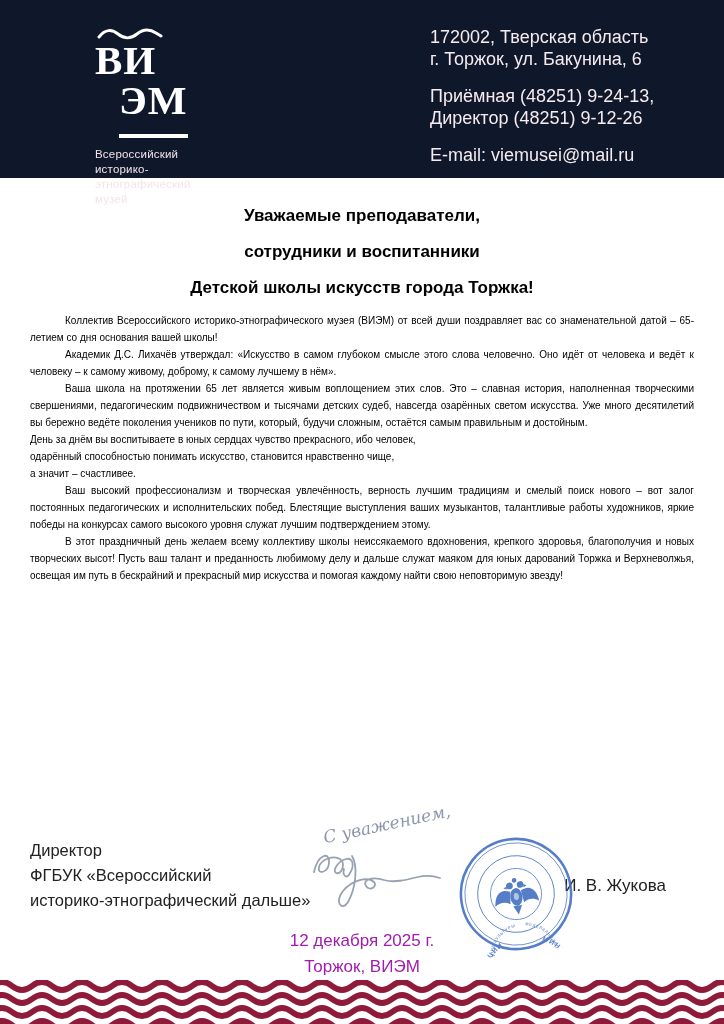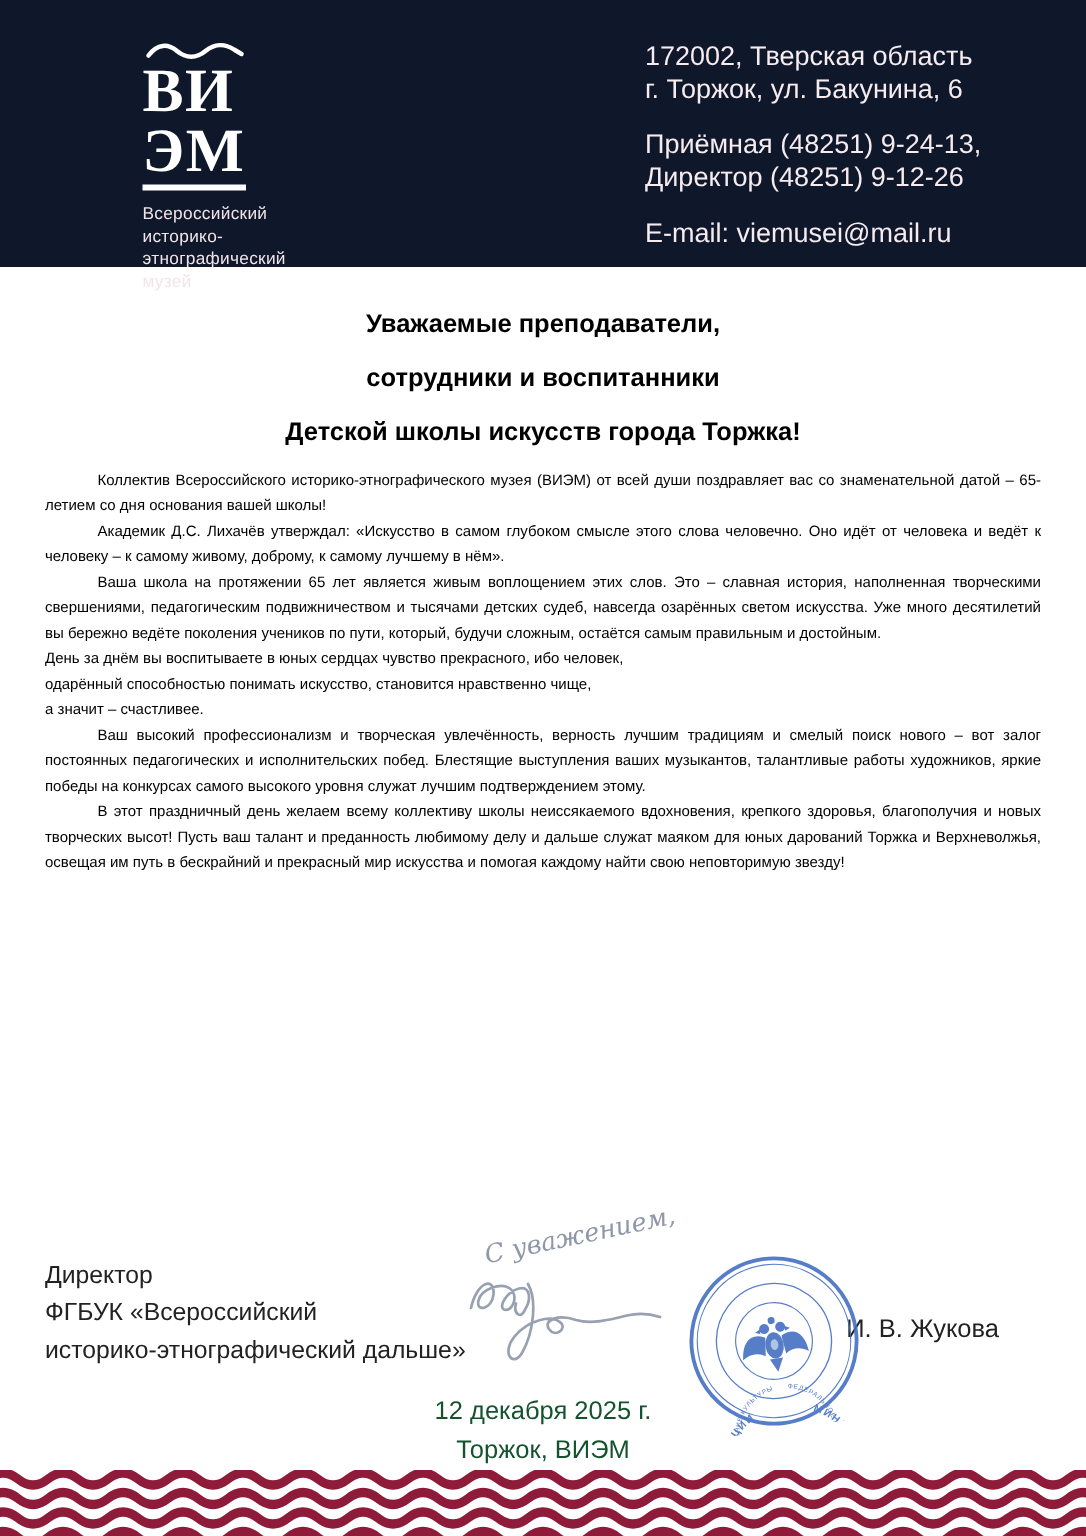--- a/index.html
+++ b/index.html
@@ -33,21 +33,22 @@
     font-family: "Liberation Serif", serif;
     font-weight: 700;
     font-size: 41px;
     line-height: 40px;
     letter-spacing: 1px;
     color: #ffffff;
   }
   .logo-line2 {
     display: inline-block;
     border-bottom: 4px solid #ffffff;
-    padding-bottom: 3px;
+    padding-bottom: 14px;
+    margin-left: 24px;
   }
   .logo-subtitle {
     margin-top: 9px;
     font-size: 11.5px;
     line-height: 15px;
     color: #f3e4ea;
     letter-spacing: 0.2px;
   }
   .contact {
     position: absolute;
@@ -132,21 +133,21 @@
   }
 
   
   .date-block {
     position: absolute;
     top: 928px; left: 0;
     width: 724px;
     text-align: center;
     font-size: 17px;
     line-height: 26px;
-    color: #14532d;
+    color: #a21caf;
   }
 
   
   .waves {
     position: absolute;
     bottom: 0; left: 0;
     width: 724px; height: 44px;
     display: block;
   }
 </style>

